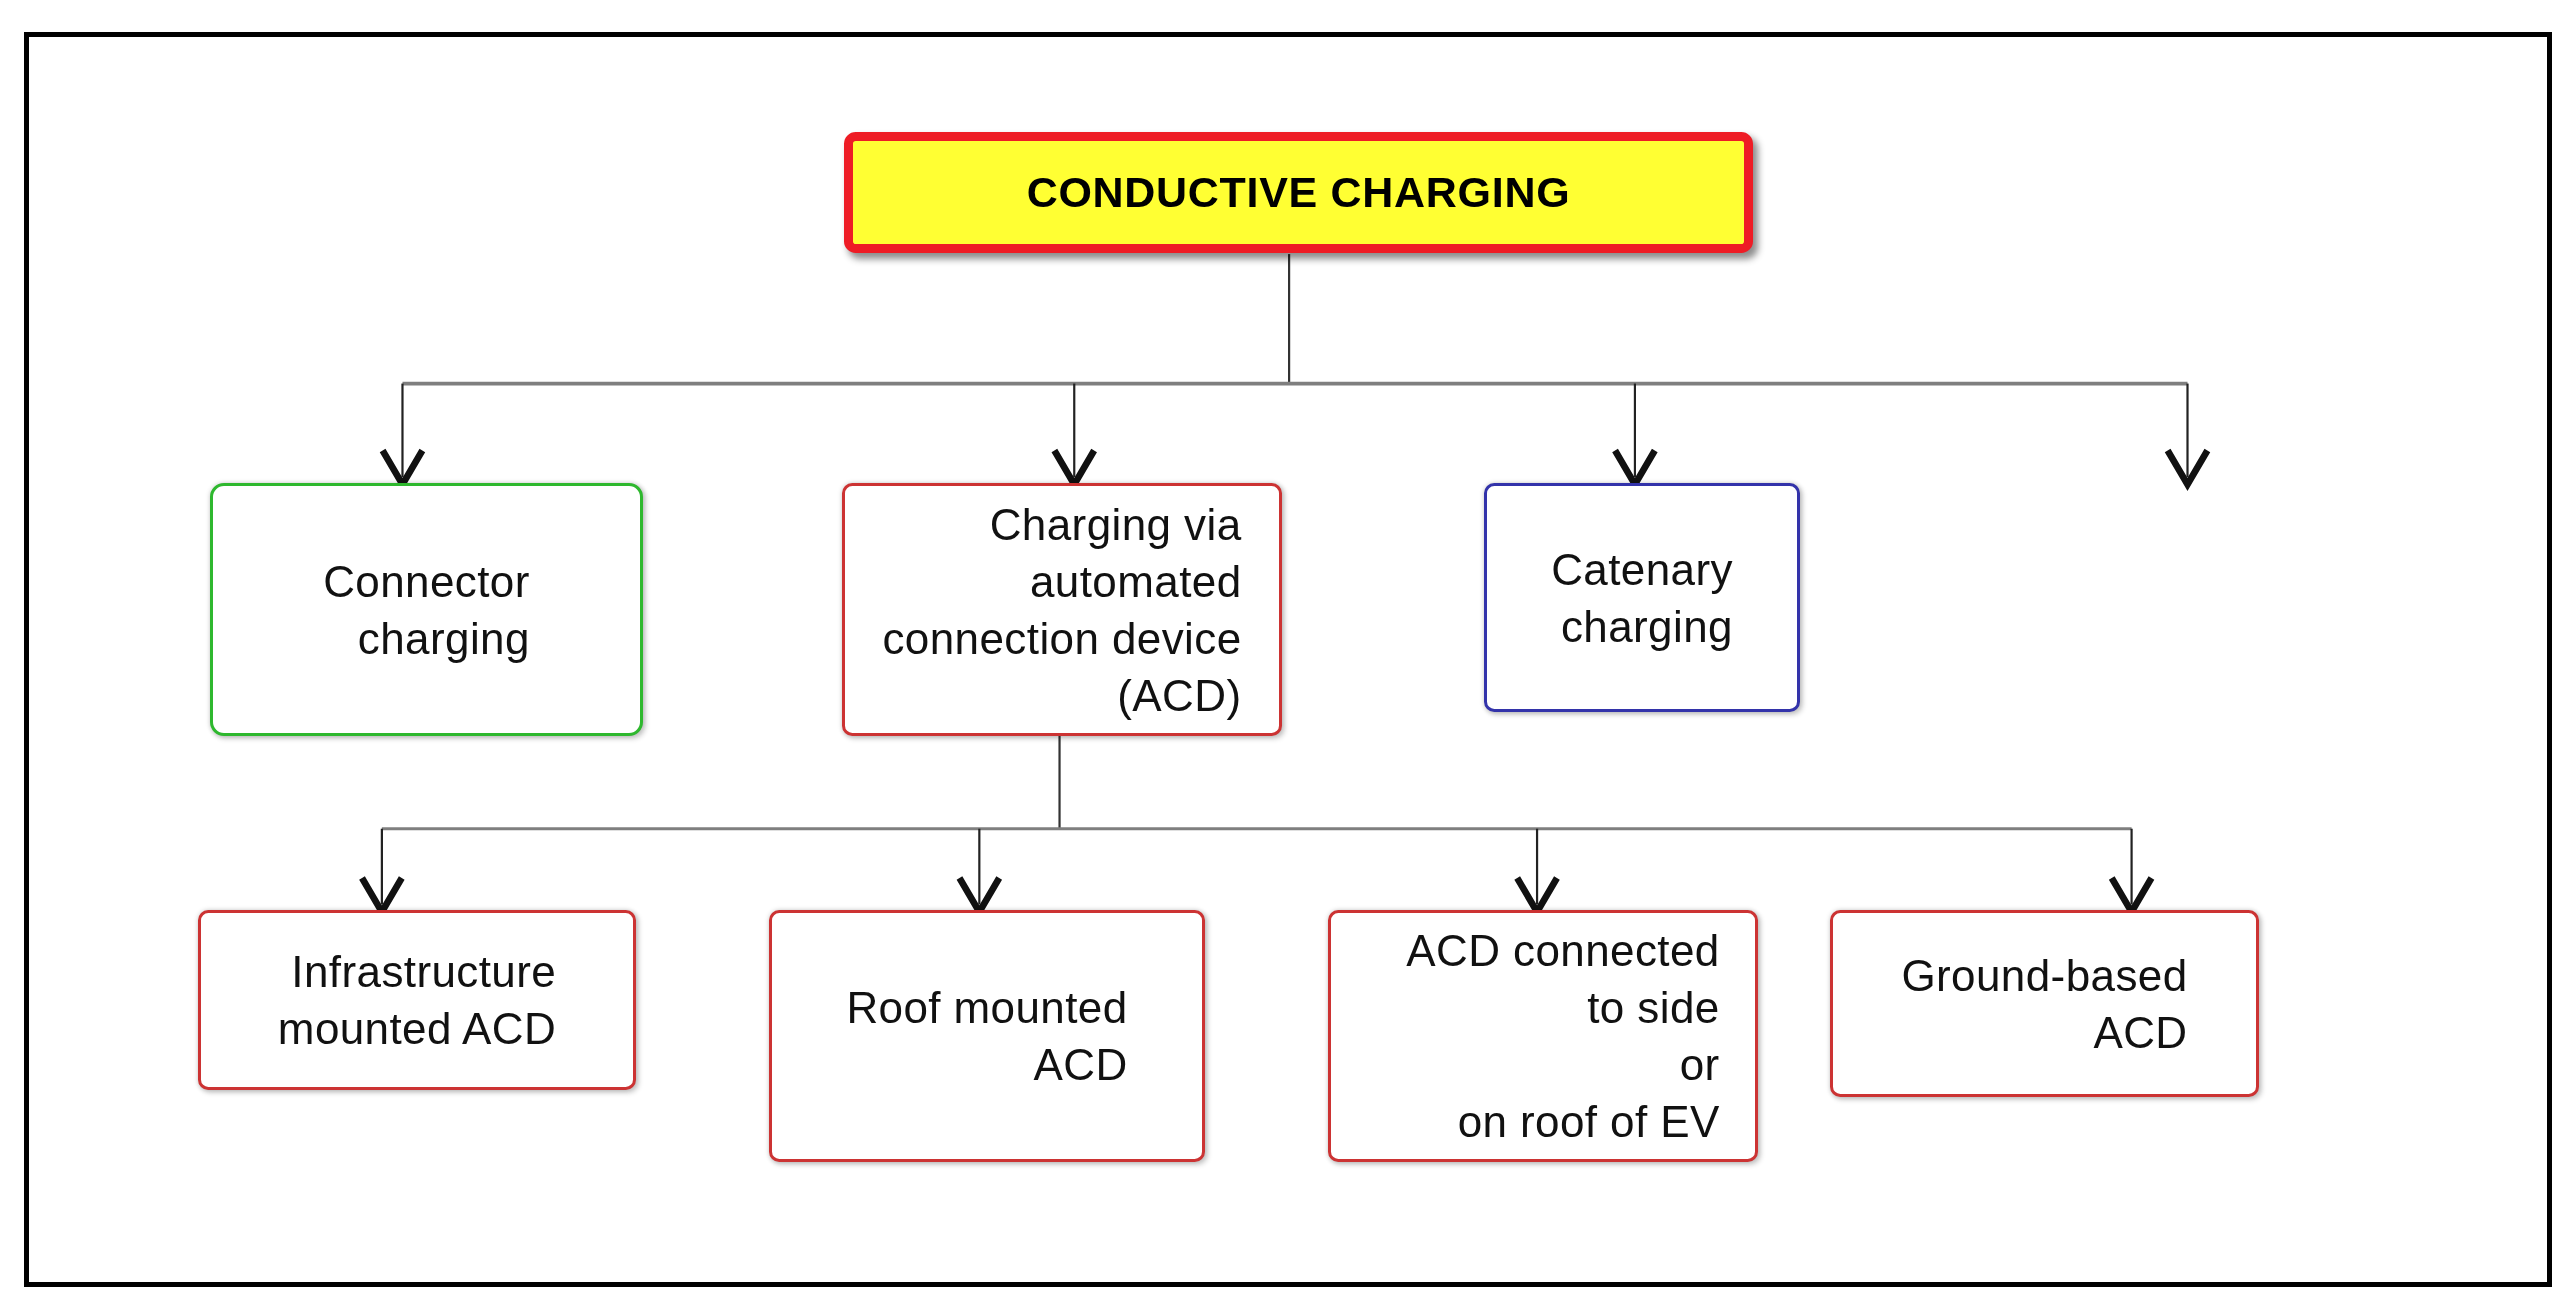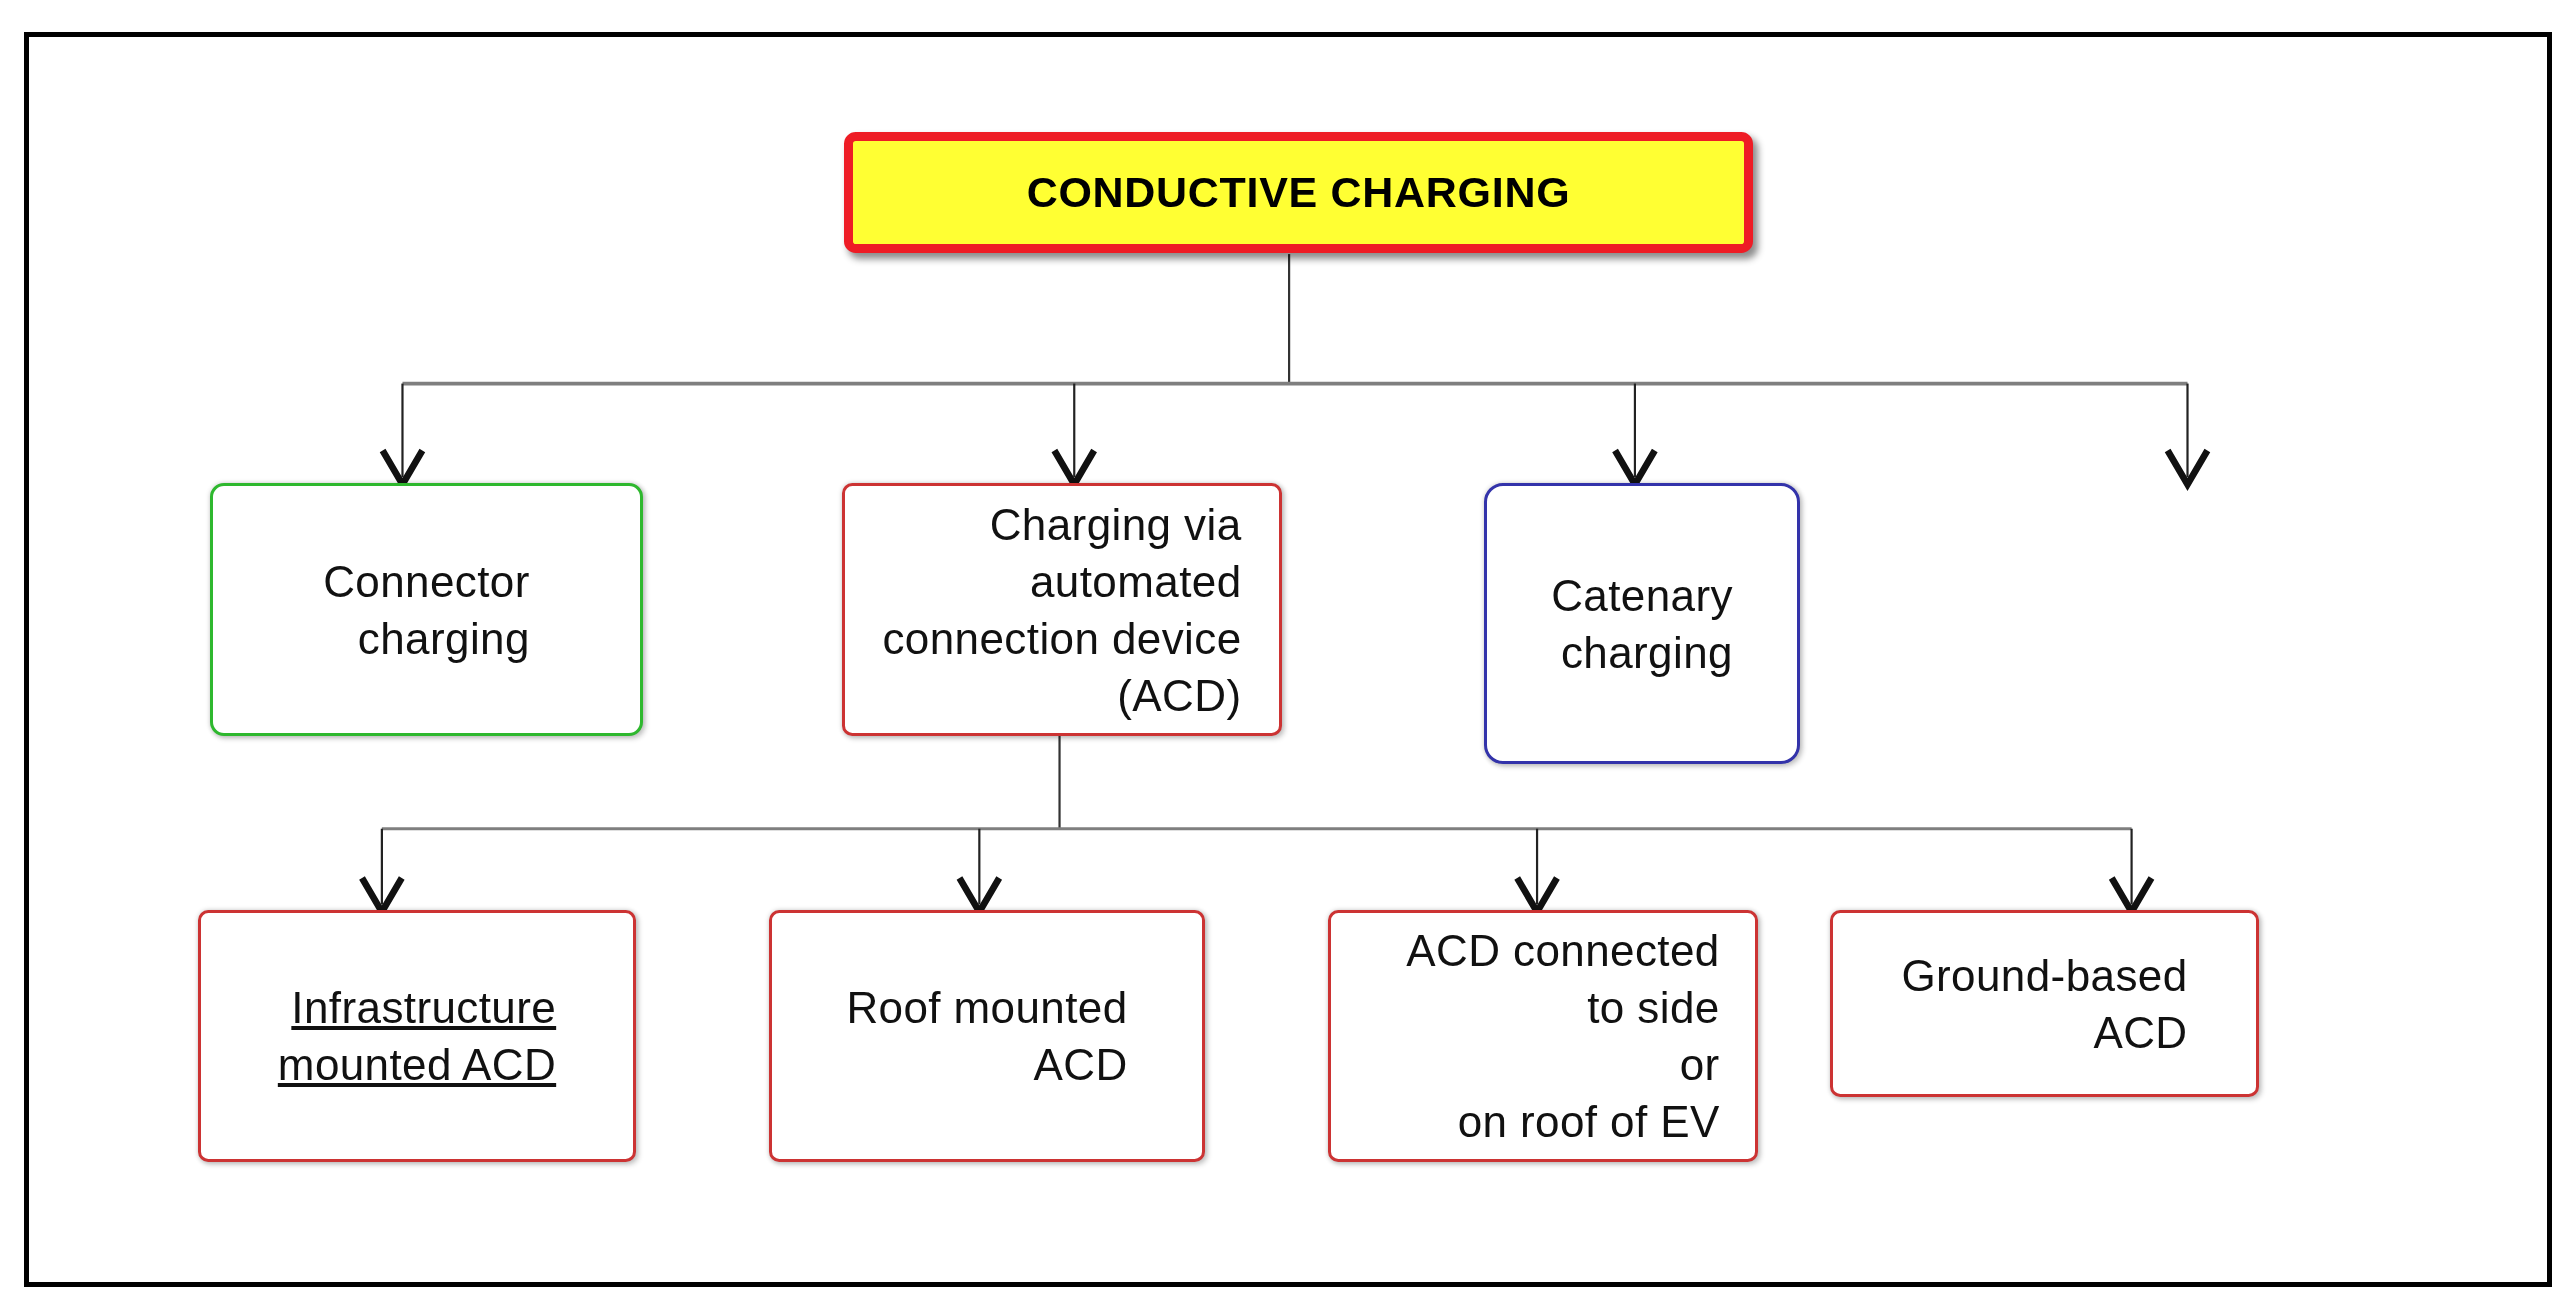--- a/index.html
+++ b/index.html
@@ -58,24 +58,24 @@
   .title-label {
     font-size: 43px;
     font-weight: 700;
     letter-spacing: 0.7px;
     color: #000000;
     white-space: nowrap;
   }
   
   .n-connector { left: 210px;  top: 483px; width: 433px; height: 253px; }
   .n-acd       { left: 842px; top: 483px; width: 440px; height: 253px; }
-  .n-catenary  { left: 1484px; top: 483px; width: 316px; height: 281px; border-radius: 19px; }
+  .n-catenary  { left: 1484px; top: 483px; width: 316px; height: 229px; }
   .n-tosa      { left: 1990px; top: 483px; width: 436px; height: 253px; }
   
-  .n-infra     { left: 198px;  top: 910px; width: 438px; height: 252px; text-decoration: underline; }
+  .n-infra     { left: 198px;  top: 910px; width: 438px; height: 180px; }
   .n-roof      { left: 769px; top: 910px; width: 436px; height: 252px; }
   .n-side      { left: 1328px; top: 910px; width: 430px; height: 252px; padding-left: 40px; }
   .n-ground    { left: 1830px; top: 910px; width: 429px; height: 187px; }
 </style>
 </head>
 <body>
 
 <div id="canvas">
 
   <div class="outer-frame"></div>

